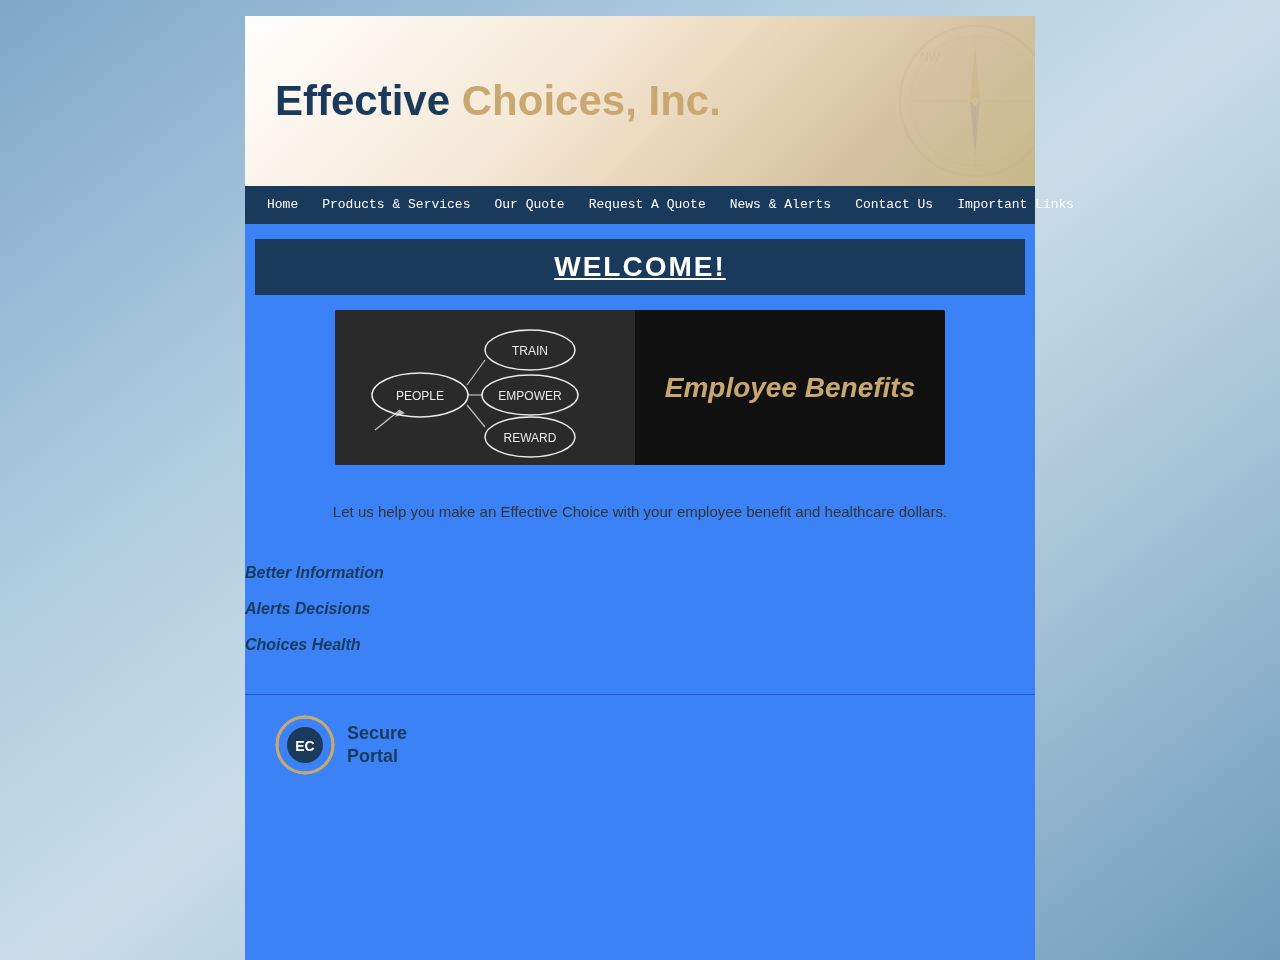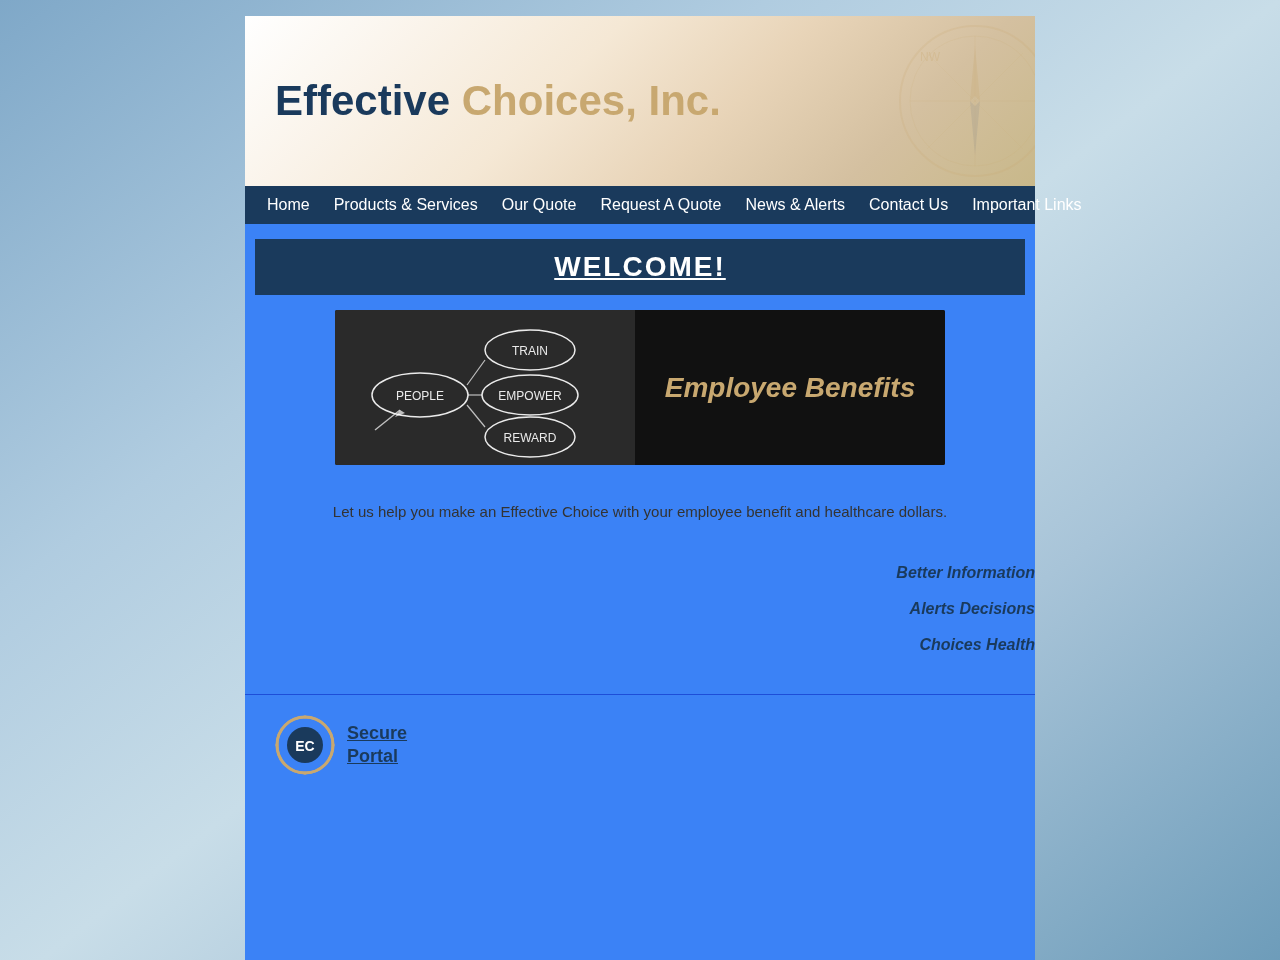--- a/index.html
+++ b/index.html
@@ -60,24 +60,25 @@
       background: #1a3a5c;
       padding: 0 10px;
       display: flex;
       align-items: center;
       height: 38px;
     }
 
     .nav-bar a {
       color: #ffffff;
       text-decoration: none;
-      font-size: 16px;
+      font-size: 13px;
       padding: 0 12px;
       line-height: 38px;
       white-space: nowrap;
+      font-family: Liberation Mono, monospace;
     }
 
     
     .welcome-banner {
       background: #1a3a5c;
       text-align: center;
       padding: 12px 0;
       margin: 15px 10px;
     }
 
@@ -154,21 +155,21 @@
       text-align: center;
       color: #333;
       font-size: 15px;
       line-height: 1.6;
       padding: 20px 80px;
       margin-top: 5px;
     }
 
     
     .taglines {
-      text-align: right;
+      text-align: left;
       margin: 20px 0 30px 0;
       padding: 0;
     }
 
     .tagline-item {
       color: #1a3a5c;
       font-style: italic;
       font-weight: bold;
       font-size: 16px;
       margin: 18px 0;
@@ -191,21 +192,20 @@
     .portal-logo {
       width: 60px;
       height: 60px;
     }
 
     .portal-text {
       color: #1a3a5c;
       font-size: 18px;
       font-weight: bold;
       line-height: 1.3;
-      text-decoration: underline;
     }
   </style>
 </head>
 <body>
 
 <div class="page-wrapper">
 
   <div class="header">
 
     <svg class="header-compass" viewBox="0 0 220 170" xmlns="http://www.w3.org/2000/svg">

